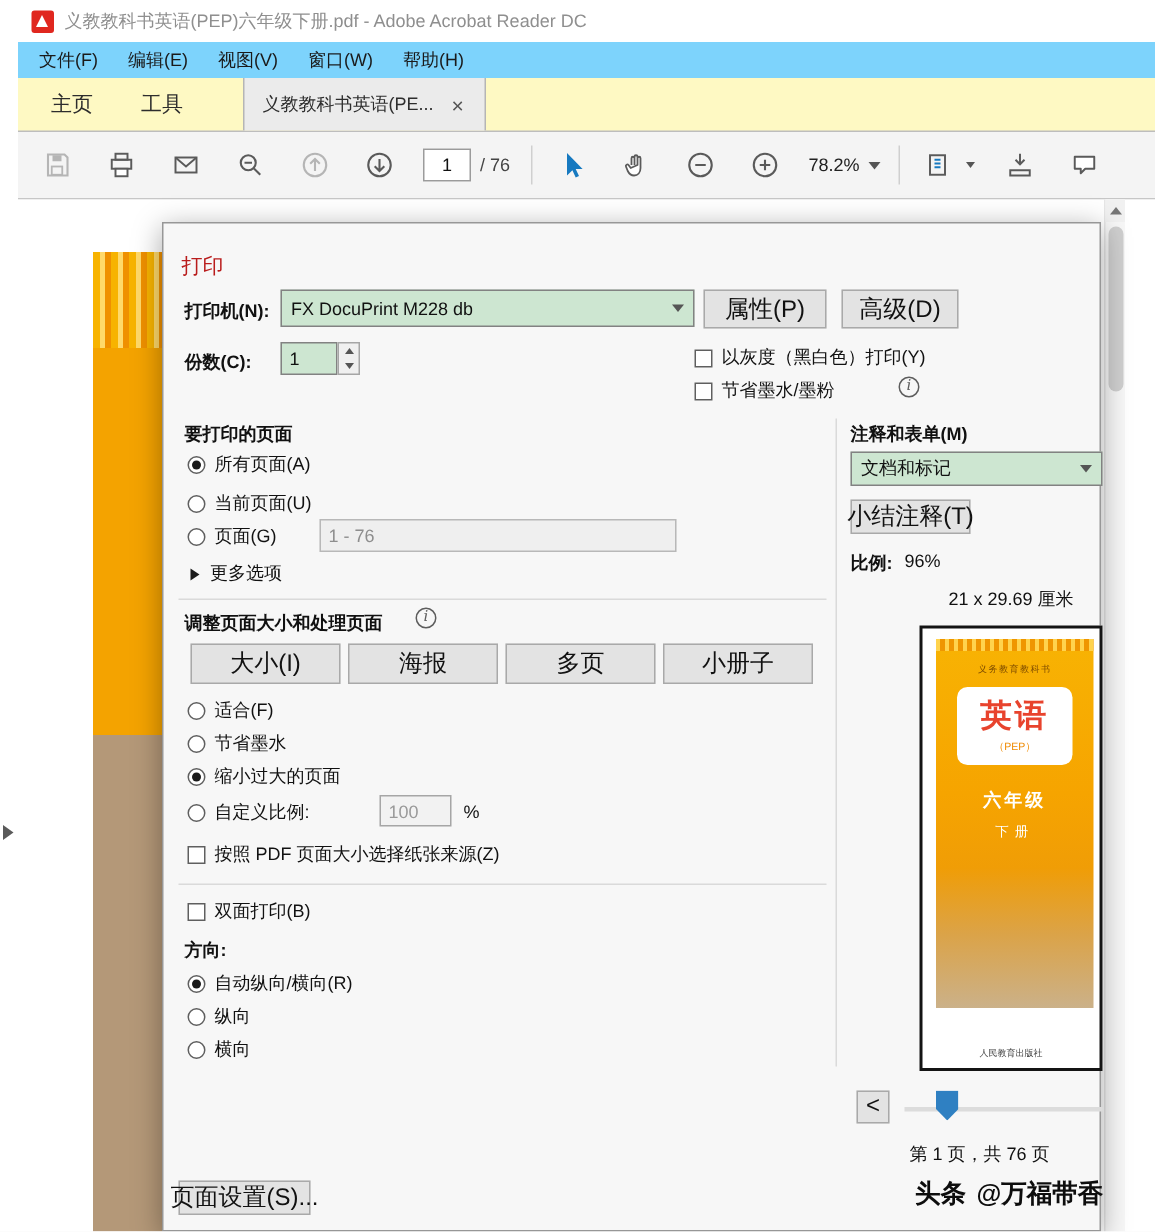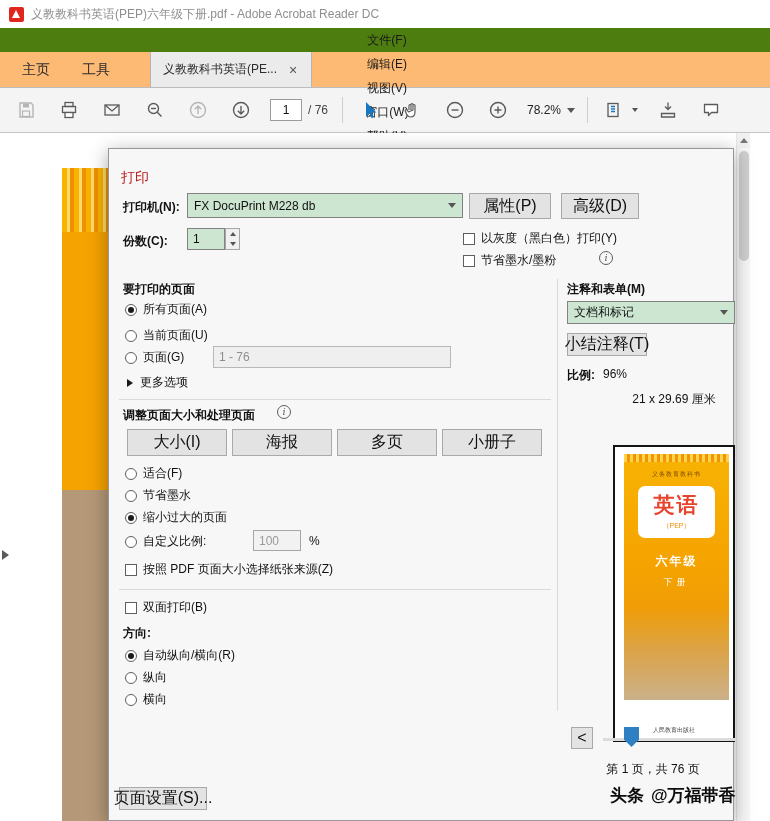--- a/index.html
+++ b/index.html
@@ -1,31 +1,31 @@
 <!DOCTYPE html>
 <html><head>
 <meta charset="utf-8">
 <style>
   * { box-sizing: border-box; margin: 0; padding: 0; }
   html,body { width:770px; height:821px; }
   body { font-family:"Liberation Sans","DejaVu Sans",sans-serif; background:#fff; overflow:hidden; }
-  .app { position:relative; width:770px; height:821px; background:#fff; overflow:hidden; }
+  .app { position:relative; width:770px; height:821px; background:#fff; overflow:hidden;padding-left:12px; }
 
   
   .titlebar { height:28px; background:#fff; display:flex; align-items:center; gap:7px; padding-left:9px; }
   .pdf-icon { width:15px; height:15px; background:#e0271f; border-radius:2px; position:relative; flex:0 0 auto; }
   .pdf-icon::after { content:""; position:absolute; left:3px; top:3px; border-left:4.5px solid transparent; border-right:4.5px solid transparent; border-bottom:8px solid #fff; }
   .title-text { font-size:12px; color:#8f8f8f; white-space:nowrap; }
 
   
-  .menubar { height:24px; background:#4d7c0f; display:flex; align-items:center; padding-left:4px;flex-direction:column; }
+  .menubar { height:24px; background:#7dd3fc; display:flex; align-items:center; padding-left:4px; }
   .menu-item { font-size:12px; color:#1a1a1a; padding:0 10px; line-height:24px; cursor:default; }
 
   
-  .tabbar { height:36px; background:#fdba74; display:flex; align-items:stretch; padding-left:6px; border-bottom:1px solid #bdbdbd; }
+  .tabbar { height:36px; background:#fef9c3; display:flex; align-items:stretch; padding-left:6px; border-bottom:1px solid #bdbdbd; }
   .tab.plain { font-size:14px; color:#2d2d2d; padding:0 16px; display:flex; align-items:center; }
   .tab.doc { margin-left:24px; background:#ebebeb; border-left:1px solid #b5b5b5; border-right:1px solid #b5b5b5; display:flex; align-items:center; gap:10px; padding:0 12px; font-size:12px; color:#2d2d2d; max-width:190px; }
   .tab-close { font-size:14px; color:#555; line-height:1; padding:0 2px; cursor:default; }
 
   
   .toolbar { height:45px; background:#f4f4f4; border-bottom:1px solid #c6c6c6; display:flex; align-items:center; padding:0 0 0 12px; }
   .tb-btn { width:28px; height:30px; display:flex; align-items:center; justify-content:center; margin-right:15px; flex:0 0 auto; }
   .tb-sep { width:1px; height:26px; background:#cfcfcf; margin-right:12px; flex:0 0 auto; }
   .page-box { width:32px; height:22px; background:#fff; border:1px solid #9b9b9b; font-size:12px; color:#111; display:flex; align-items:center; justify-content:center; margin-right:6px; flex:0 0 auto; }
   .page-total { font-size:12px; color:#444; margin-right:14px; white-space:nowrap; }
@@ -76,21 +76,21 @@
   .checkbox { width:12px; height:12px; border:1px solid #5f5f5f; background:#fff; flex:0 0 auto; }
   .info { position:absolute; width:14px; height:14px; border:1px solid #5d5d5d; border-radius:50%; color:#5d5d5d;
     display:flex; align-items:center; justify-content:center; }
   .info::after { content:"i"; font-family:"DejaVu Serif",serif; font-style:italic; font-size:10px; line-height:1; }
   .more-row { position:absolute; display:flex; align-items:center; gap:7px; font-size:12px; color:#111; }
   .tri-right { width:0; height:0; border-top:4px solid transparent; border-bottom:4px solid transparent; border-left:6px solid #1a1a1a; }
   .hline { position:absolute; border-top:1px solid #dadada; height:0; }
   .vline { position:absolute; border-left:1px solid #dadada; width:0; }
 
   
-  .preview-box { position:absolute; left:504px; top:268px; width:122px; height:297px; background:#fff; border:2px solid #141414;margin-top:28px; }
+  .preview-box { position:absolute; left:504px; top:268px; width:122px; height:297px; background:#fff; border:2px solid #141414; }
   .cover { position:absolute; left:9px; top:7px; right:4px; bottom:40px;
     background:linear-gradient(180deg,#f8b303 0%,#f6a400 42%,#f09d06 62%,#dba348 80%,#cbb189 100%);
     display:flex; flex-direction:column; align-items:center; overflow:hidden; }
   .cover::before { content:""; width:100%; height:8px; flex:0 0 auto;
     background:repeating-linear-gradient(90deg,#ffd34d 0 3px,#ef9600 3px 6px); }
   .cover-series { margin-top:8px; font-size:6px; color:#7c4a00; letter-spacing:1px; }
   .cover-card { margin-top:7px; width:74%; background:#fff; border-radius:7px; padding:5px 2px 7px; text-align:center; }
   .cover-title { font-size:21px; font-weight:bold; color:#e8432d; letter-spacing:2px; }
   .cover-pep { font-size:7px; color:#ef8a00; margin-top:2px; }
   .cover-grade { margin-top:15px; font-size:12px; font-weight:bold; color:#fff; letter-spacing:2px; }

